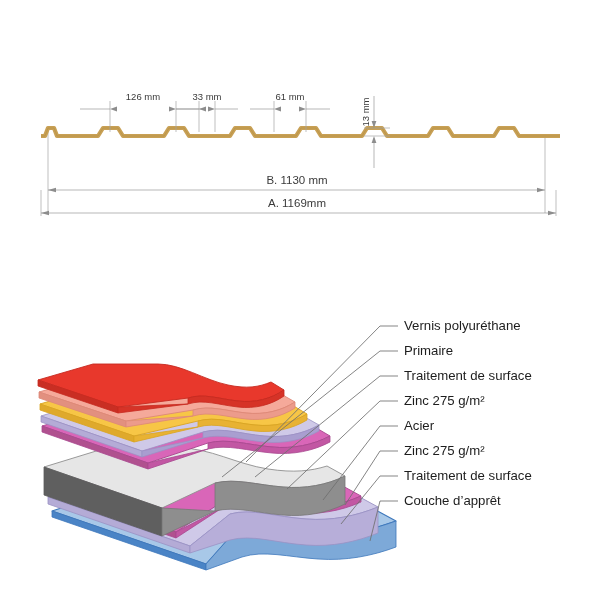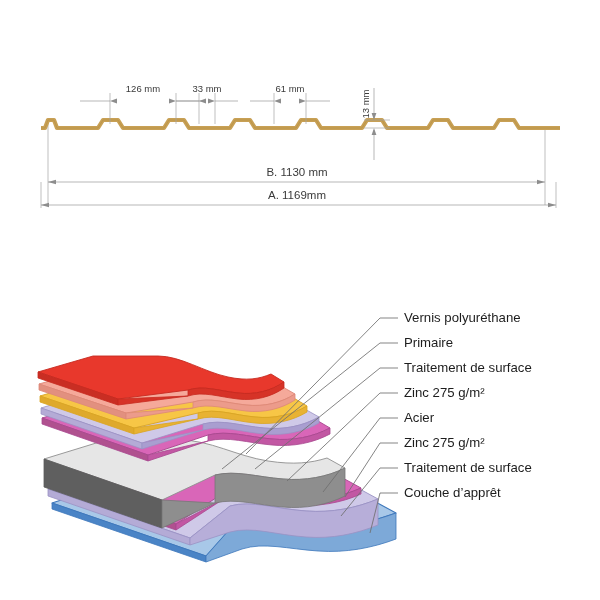--- a/index.html
+++ b/index.html
@@ -9,21 +9,21 @@
   }
   body {
     width: 600px;
     height: 600px;
     position: relative;
     font-family: "Liberation Sans", sans-serif;
     overflow: hidden;
   }
   #root {
     position: absolute;
-    left: 0; top: 0;
+    left: 0; top: 8px;
     width: 600px;
     height: 500px;
   }
   svg.stage {
     position: absolute;
     left: 0; top: 0;
     width: 600px;
     height: 600px;
     display: block;
   }

